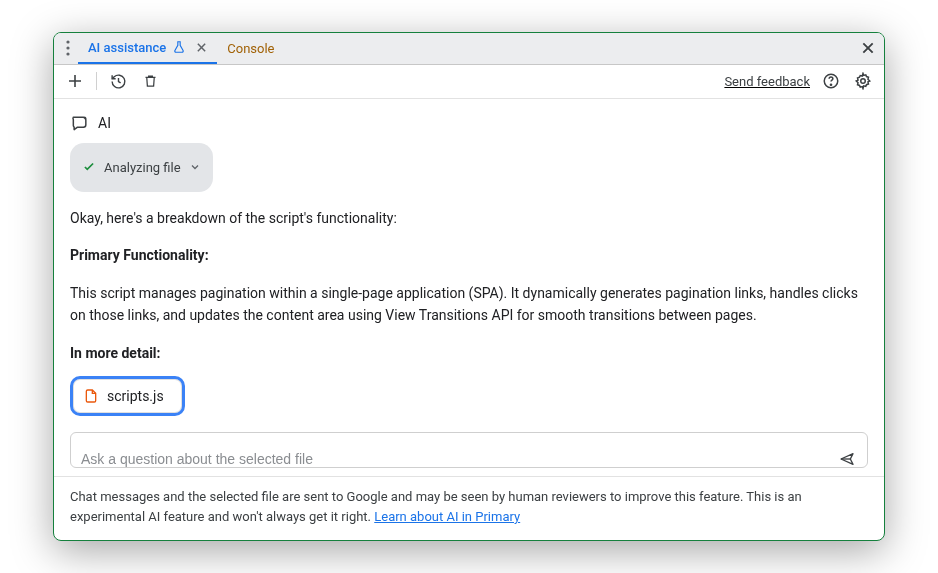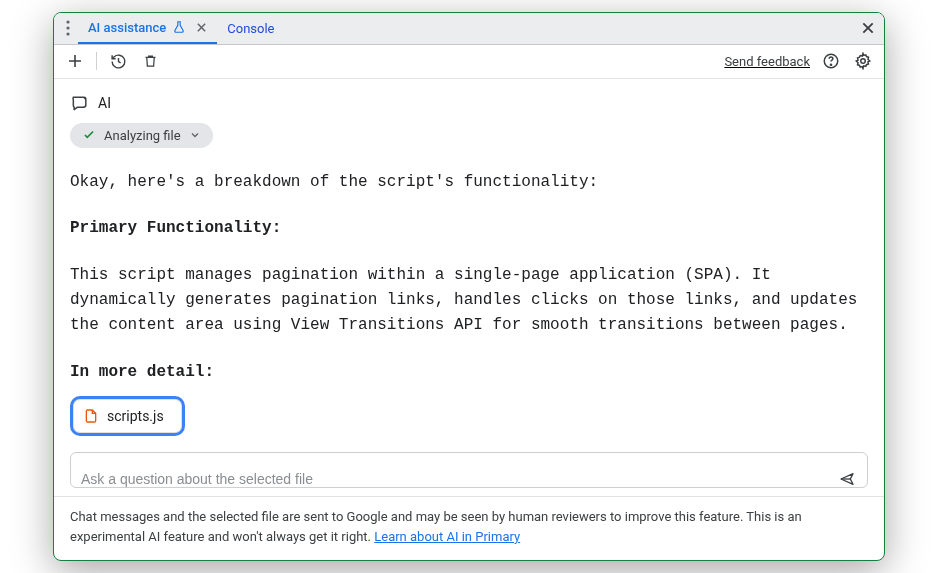--- a/index.html
+++ b/index.html
@@ -43,21 +43,21 @@
       justify-content: center;
       cursor: pointer;
     }
     .tab {
       display: flex;
       align-items: center;
       height: 100%;
       padding: 0 10px;
       gap: 6px;
       cursor: pointer;
-      color: #1d4ed8;
+      color: #a16207;
       font-size: 13px;
     }
     .tab.active {
       color: #1a73e8;
       border-bottom: 2px solid #1a73e8;
       font-weight: 500;
     }
     .tab .flask {
       display: inline-flex;
     }
@@ -120,38 +120,37 @@
       gap: 8px;
       font-weight: 400;
       font-size: 14px;
     }
     .chip {
       display: inline-flex;
       align-items: center;
       gap: 8px;
       background: #e3e5e8;
       border-radius: 14px;
-      padding: 5px 12px;
+      padding: 17px 12px;
       font-size: 13px;
       color: #3c4043;
       width: fit-content;
       cursor: pointer;
     }
     .chip .check {
       color: #1e8e3e;
     }
     .chip .chevron {
       color: #5f6368;
     }
     .body-text {
-      font-size: 16px;
+      font-size: 14px;
       line-height: 1.55;
       color: #202124;
-      margin-top: 12px;
-      font-family: Liberation Mono, monospace;
+      margin-top: 6px;
     }
     .body-text.strong {
       font-weight: 700;
     }
     .file-tag-wrap {
       margin-top: 2px;
     }
     .file-tag {
       display: inline-flex;
       align-items: center;

